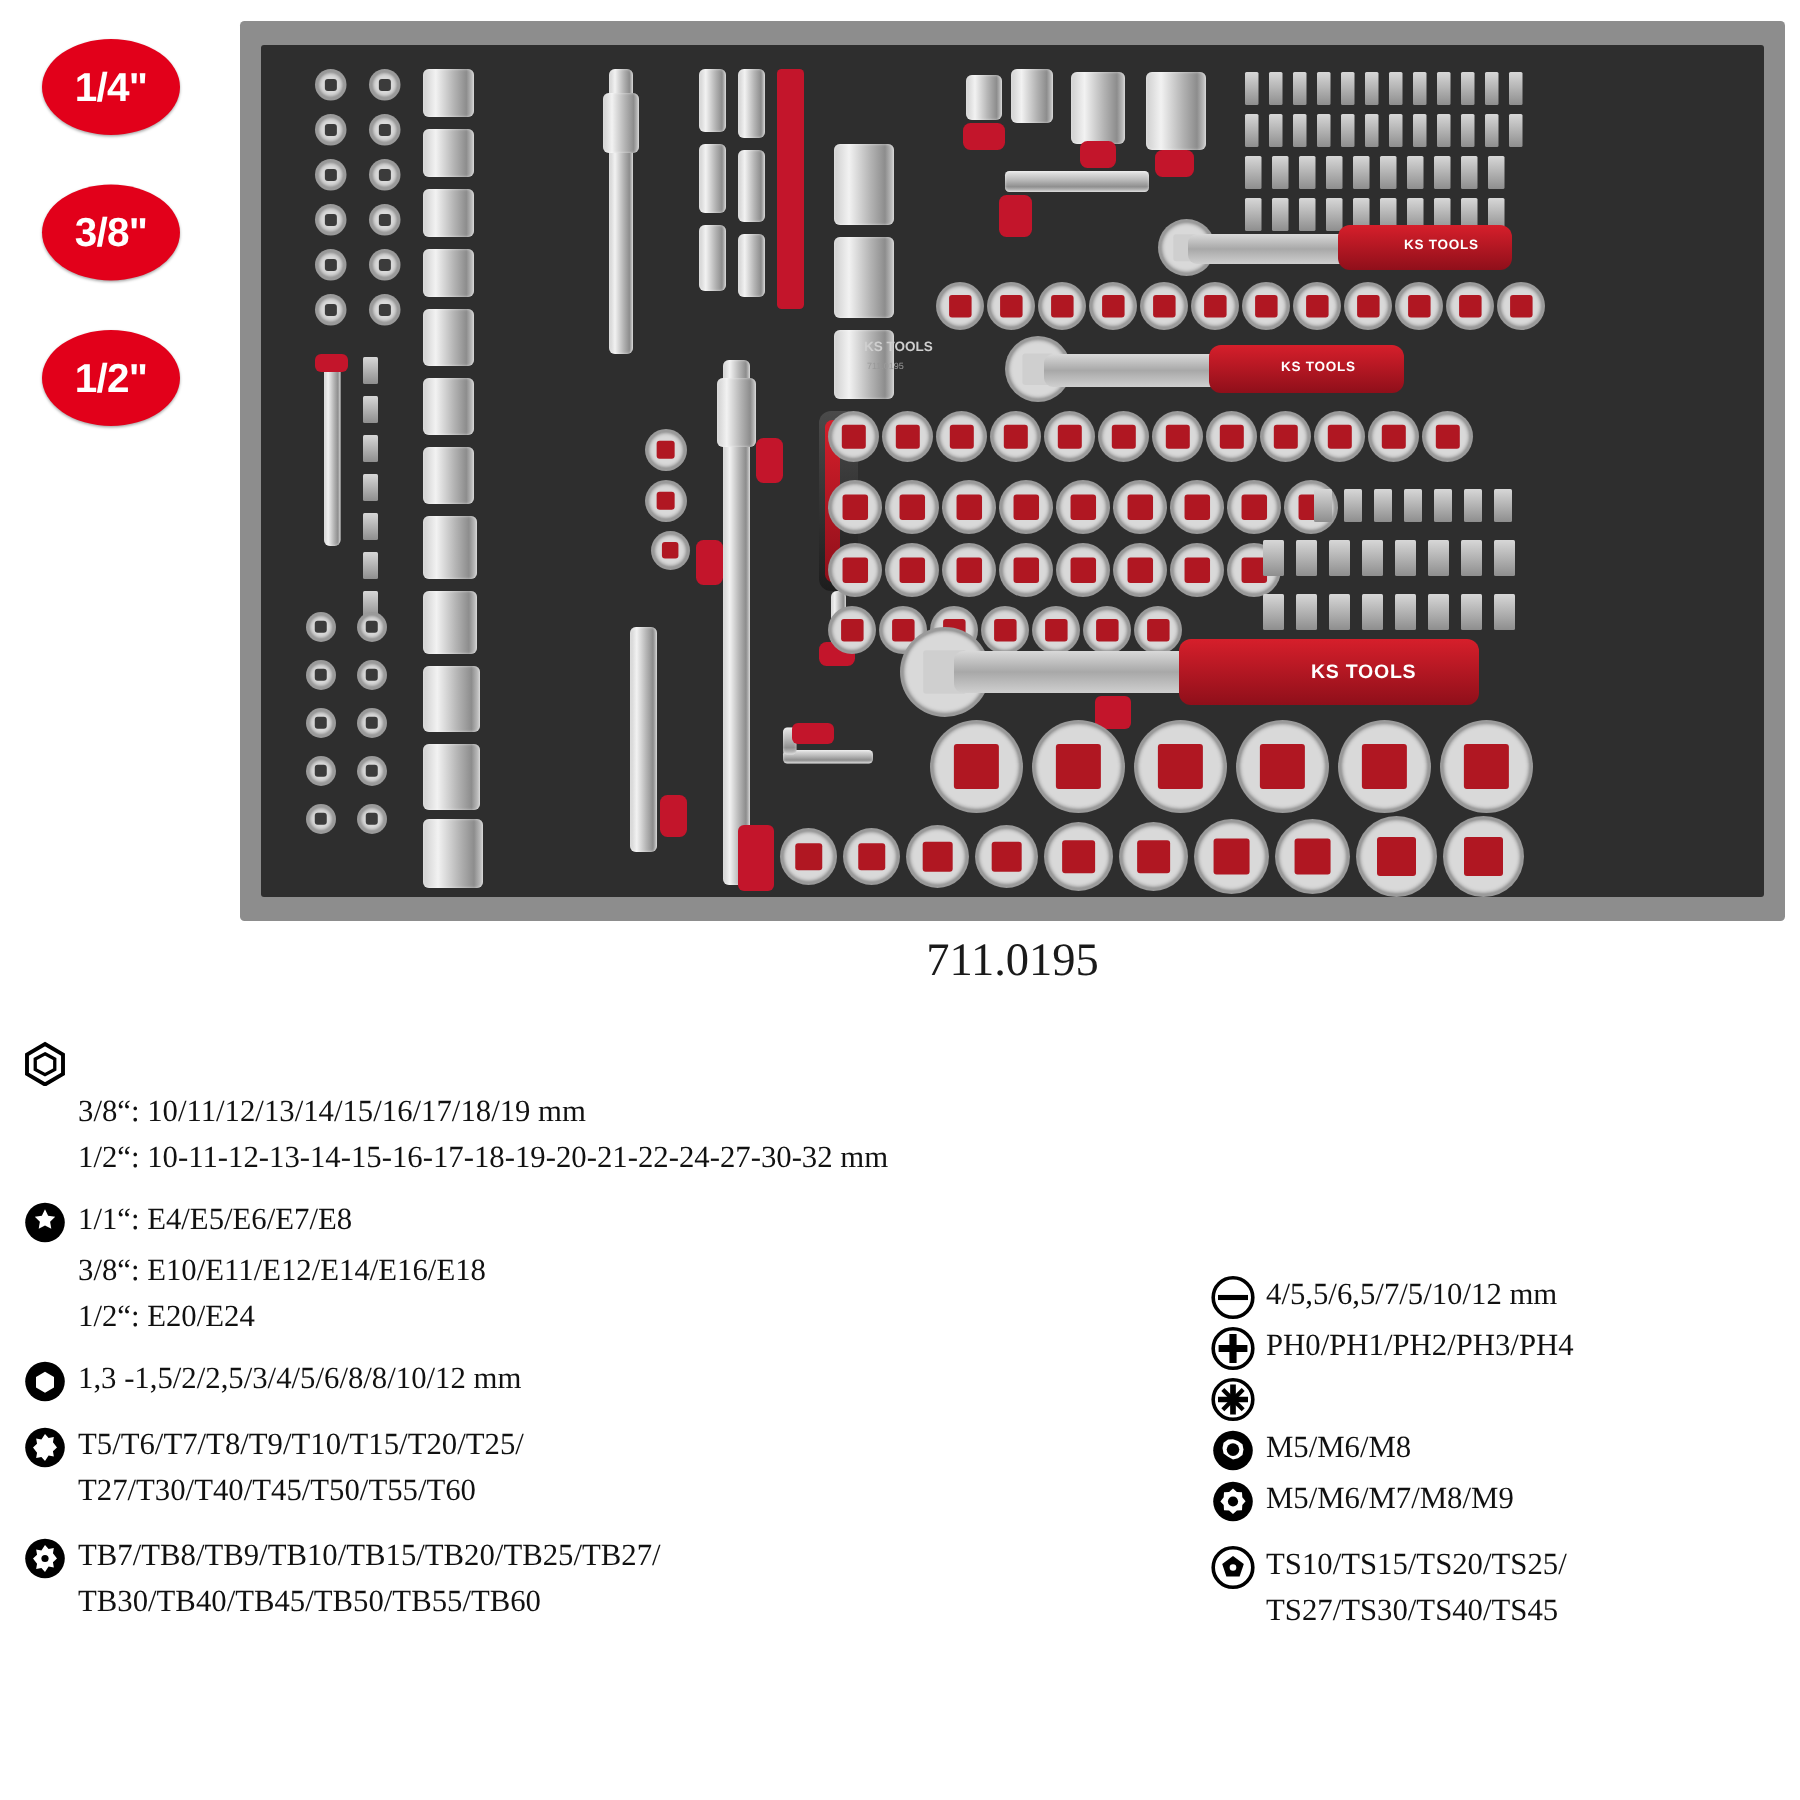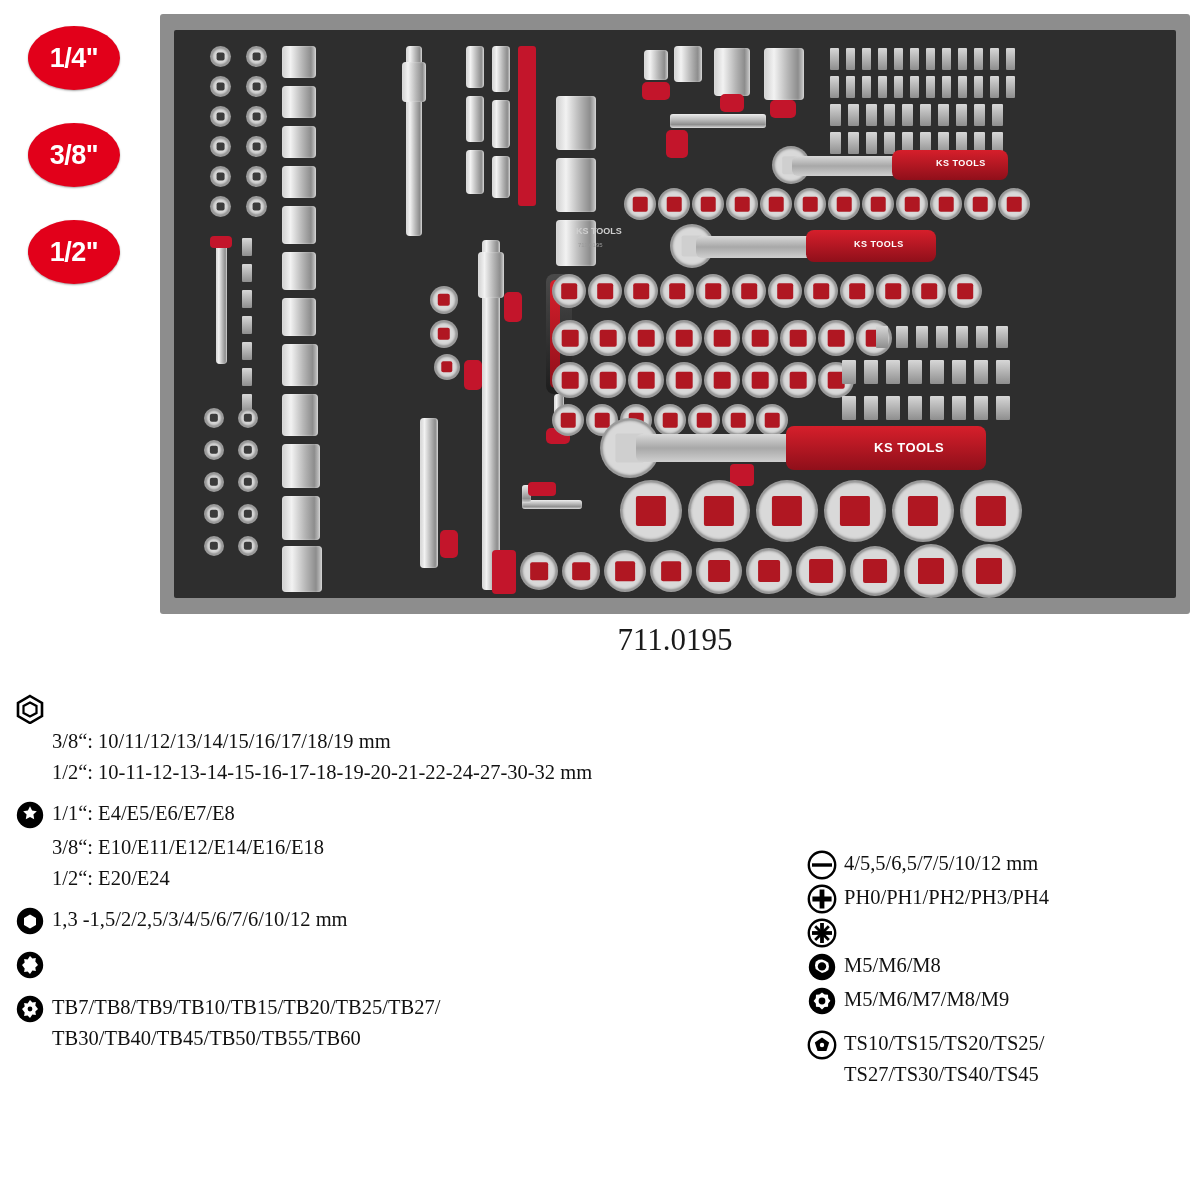--- a/index.html
+++ b/index.html
@@ -701,31 +701,35 @@
 
     <div class="grpgap"></div>
 
     <div class="row">
       <div class="ic">
         <svg width="30" height="30" viewBox="0 0 30 30">
           <circle cx="15" cy="15" r="13.2" fill="#000"></circle>
           <polygon points="15,8.5 21,12 21,19 15,22.5 9,19 9,12" fill="#fff"></polygon>
         </svg>
       </div>
-      <div class="txt">1,3 -1,5/2/2,5/3/4/5/6/7/6/10/12 mm</div>
+      <div class="txt">1,3 -1,5/2/2,5/3/4/5/6/8/8/10/12 mm</div>
     </div>
 
     <div class="grpgap"></div>
 
     <div class="row">
       <div class="ic">
         <svg width="30" height="30" viewBox="0 0 30 30">
           <circle cx="15" cy="15" r="13.2" fill="#000"></circle>
           <path fill="#fff" d="M15 6l2.4 2.6 3.5-.6-.6 3.5L23 15l-2.7 2.5.6 3.5-3.5-.6L15 24l-2.4-2.6-3.5.6.6-3.5L7 15l2.7-2.5-.6-3.5 3.5.6z"></path>
         </svg>
+      </div>
+      <div class="txt">
+        <span>T5/T6/T7/T8/T9/T10/T15/T20/T25/</span><br>
+        <span>T27/T30/T40/T45/T50/T55/T60</span>
       </div>
     </div>
 
     <div class="grpgap"></div>
 
     <div class="row">
       <div class="ic">
         <svg width="30" height="30" viewBox="0 0 30 30">
           <circle cx="15" cy="15" r="13.2" fill="#000"></circle>
           <path fill="#fff" d="M15 6l2.4 2.6 3.5-.6-.6 3.5L23 15l-2.7 2.5.6 3.5-3.5-.6L15 24l-2.4-2.6-3.5.6.6-3.5L7 15l2.7-2.5-.6-3.5 3.5.6z"></path>

